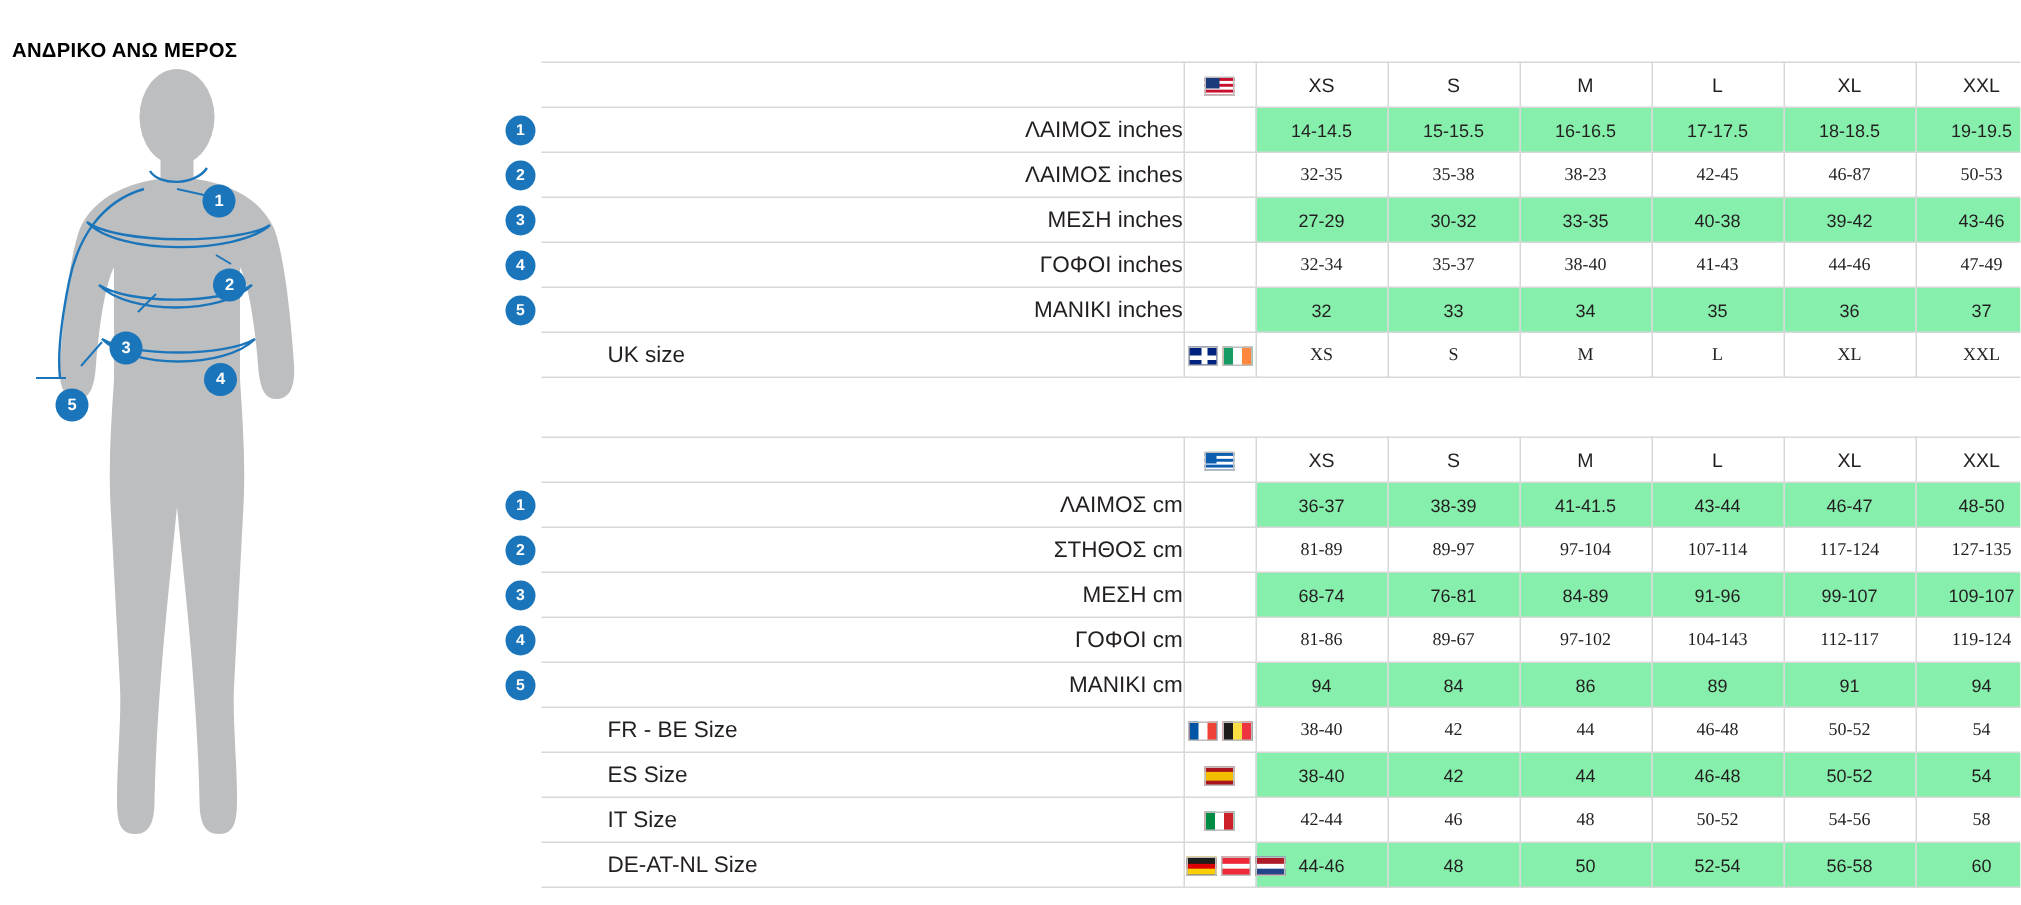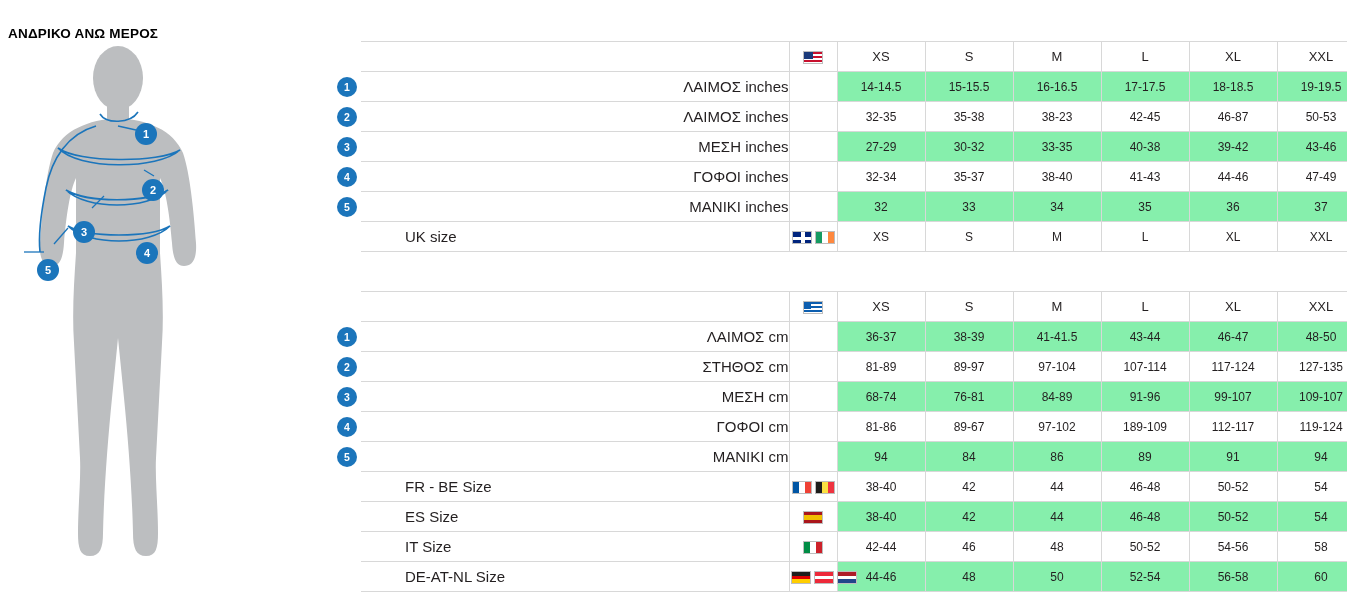--- a/index.html
+++ b/index.html
@@ -105,21 +105,21 @@
     background: #ffffff;
     white-space: nowrap;
   }
   .hdr {
     font-weight: bold;
     font-size: 13px;
     text-align: center;
     background: #ffffff;
   }
   .shade { background: #86efac; }
-  .plain { background: #ffffff; }
+  .plain { background: #ffffff; font-family: Liberation Serif, serif; }
 
   
   .flag {
     display: inline-block;
     width: 20px;
     height: 13px;
     vertical-align: middle;
     margin: 0 1px;
     border: 1px solid #bdbdbd;
     position: relative;
@@ -387,21 +387,21 @@
       <td class="col-size shade">109-107</td>
     </tr>
 
     <tr>
       <td class="cell-num"><span class="bullet">4</span></td>
       <td class="cell-label">ΓΟΦΟΙ cm</td>
       <td class="flagcell"></td>
       <td class="col-size plain">81-86</td>
       <td class="col-size plain">89-67</td>
       <td class="col-size plain">97-102</td>
-      <td class="col-size plain">189-109</td>
+      <td class="col-size plain">104-143</td>
       <td class="col-size plain">112-117</td>
       <td class="col-size plain">119-124</td>
     </tr>
 
     <tr>
       <td class="cell-num"><span class="bullet">5</span></td>
       <td class="cell-label">ΜΑΝΙΚΙ cm</td>
       <td class="flagcell"></td>
       <td class="col-size shade">94</td>
       <td class="col-size shade">84</td>

